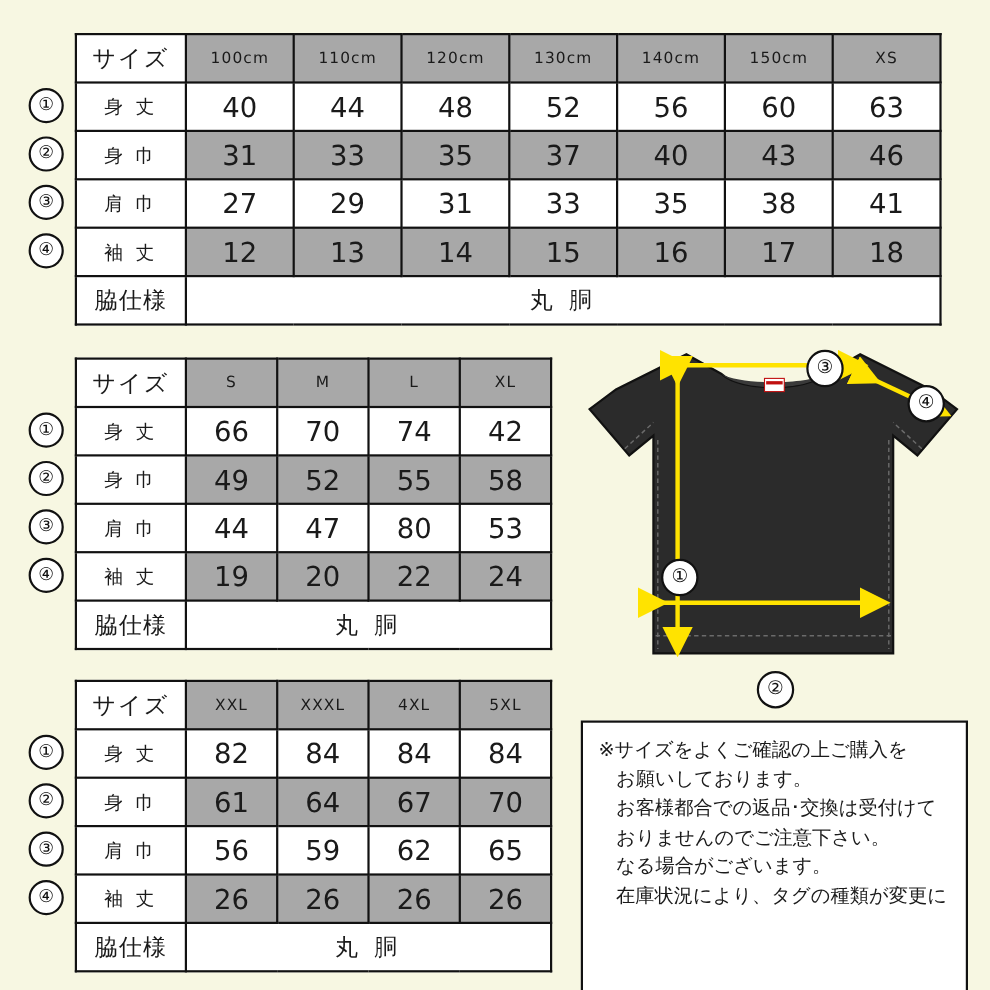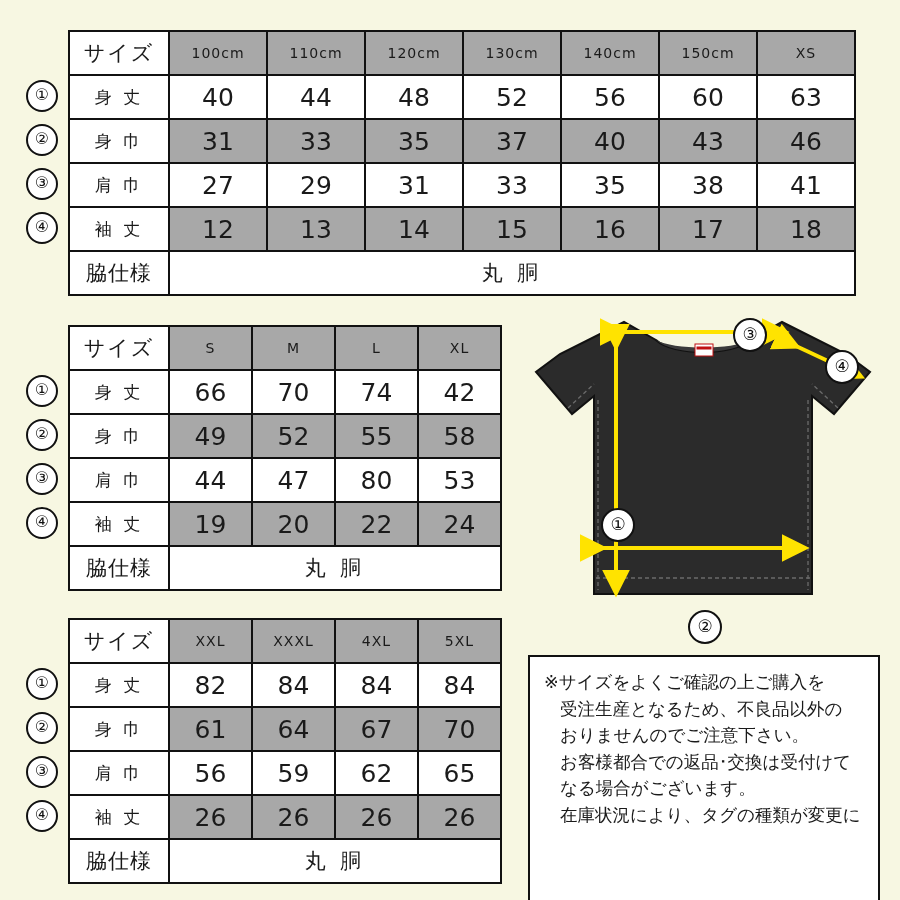--- a/index.html
+++ b/index.html
@@ -419,20 +419,20 @@
     </svg>
 
     <div class="badge" style="left:205px; top:8px;">③</div>
     <div class="badge" style="left:297px; top:40px;">④</div>
     <div class="badge" style="left:73px; top:198px;">①</div>
     <div class="badge" style="left:160px; top:300px;">②</div>
   </div>
 
   <div id="notice-box">
     <p>※サイズをよくご確認の上ご購入を</p>
-    <p class="indent">受注生産となるため、不良品以外の</p>
+    <p class="indent">お願いしております。</p>
+    <p class="indent">お客様都合での返品･交換は受付けて</p>
     <p class="indent">おりませんのでご注意下さい。</p>
-    <p class="indent">お客様都合での返品･交換は受付けて</p>
     <p class="indent">なる場合がございます。</p>
     <p class="indent">在庫状況により、タグの種類が変更に</p>
   </div>
 
 </div>
 
 </body></html>

